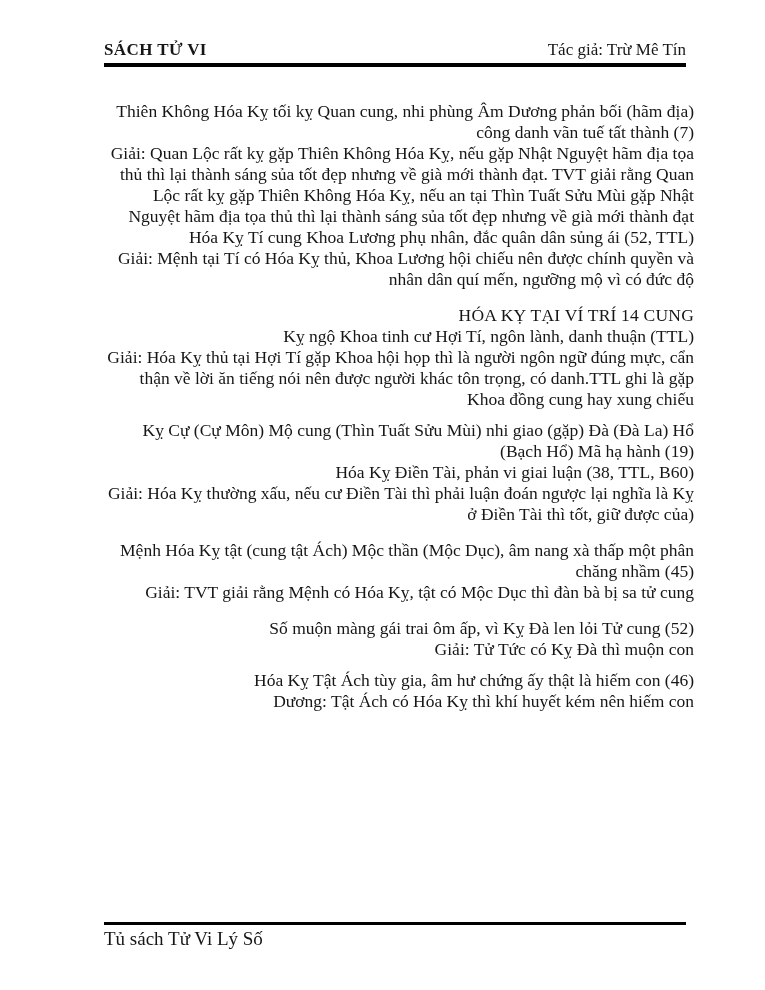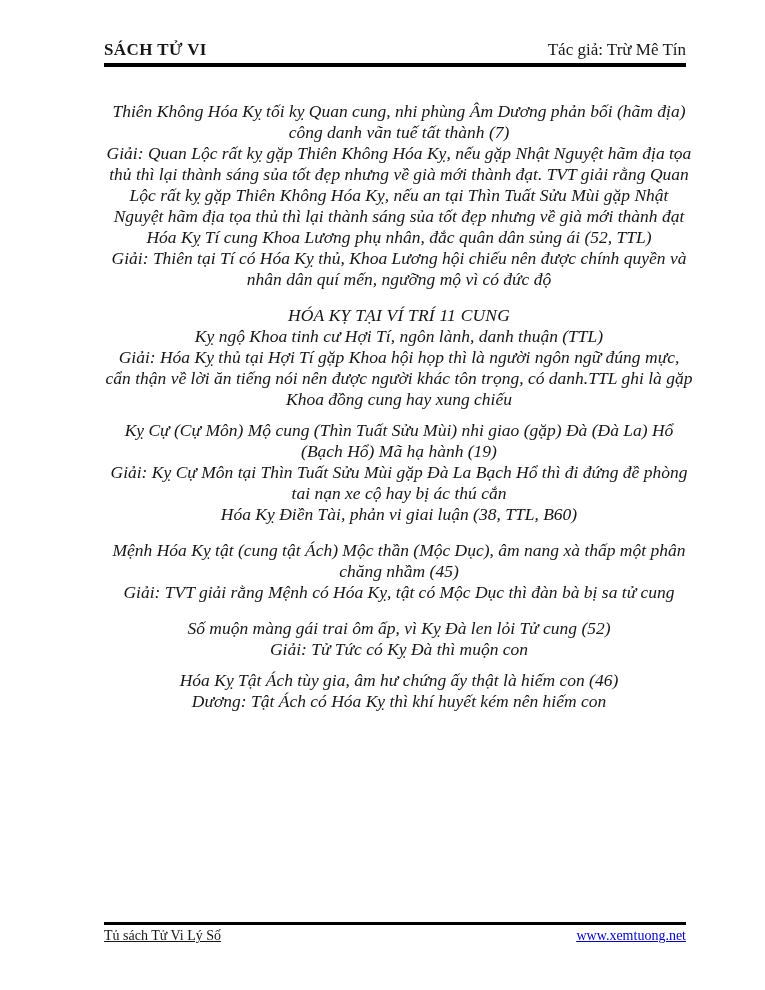--- a/index.html
+++ b/index.html
@@ -38,36 +38,34 @@
     background: #000;
   }
   
   .content {
     position: absolute;
     left: 104px;
     top: 101px;
     width: 590px;
     font-size: 17.5px;
     line-height: 21px;
-    text-align: center;
-    font-style: italic;
+    text-align: right;
   }
   p.block { margin: 0; }
   p.para {}
   p.heading { letter-spacing: 0.2px; }
   p.gap { margin-top: 15px; }
   p.gap-lg { margin-top: 10px; }
   
   .ftr {
     position: absolute;
     left: 104px;
     top: 922px;
     width: 582px;
-    font-size: 14px;
-    text-decoration: underline;
+    font-size: 19px;
   }
   .ftr-rule { height: 3px; background: #000; }
   .ftr-row {
     display: flex;
     align-items: baseline;
     margin-top: 3px;
   }
   .ftr-left  { flex: 1; text-align: left; }
   .ftr-center{ flex: 1; text-align: center; }
   .ftr-right { flex: 1; text-align: right; }
@@ -82,38 +80,35 @@
     <span class="hdr-left">SÁCH TỬ VI</span>
     <span class="hdr-right">Tác giả: Trừ Mê Tín</span>
   </div>
   <div class="hdr-rule"></div>
 
   <div class="content">
 
   <p class="block para">Thiên Không Hóa Kỵ tối kỵ Quan cung, nhi phùng Âm Dương phản bối (hãm địa) công danh vãn tuế tất thành (7)</p>
       <p class="block para">Giải: Quan Lộc rất kỵ gặp Thiên Không Hóa Kỵ, nếu gặp Nhật Nguyệt hãm địa tọa thủ thì lại thành sáng sủa tốt đẹp nhưng về già mới thành đạt. TVT giải rằng Quan Lộc rất kỵ gặp Thiên Không Hóa Kỵ, nếu an tại Thìn Tuất Sửu Mùi gặp Nhật Nguyệt hãm địa tọa thủ thì lại thành sáng sủa tốt đẹp nhưng về già mới thành đạt</p>
       <p class="block para">Hóa Kỵ Tí cung Khoa Lương phụ nhân, đắc quân dân sủng ái (52, TTL)</p>
-      <p class="block para">Giải: Thiên tại Tí có Hóa Kỵ thủ, Khoa Lương hội chiếu nên được chính quyền và nhân dân quí mến, ngưỡng mộ vì có đức độ</p>
-      <p class="block heading gap">HÓA KỴ TẠI VÍ TRÍ 11 CUNG</p>
+      <p class="block para">Giải: Mệnh tại Tí có Hóa Kỵ thủ, Khoa Lương hội chiếu nên được chính quyền và nhân dân quí mến, ngưỡng mộ vì có đức độ</p>
+      <p class="block heading gap">HÓA KỴ TẠI VÍ TRÍ 14 CUNG</p>
       <p class="block para">Kỵ ngộ Khoa tinh cư Hợi Tí, ngôn lành, danh thuận (TTL)</p>
       <p class="block para">Giải: Hóa Kỵ thủ tại Hợi Tí gặp Khoa hội họp thì là người ngôn ngữ đúng mực, cẩn thận về lời ăn tiếng nói nên được người khác tôn trọng, có danh.TTL ghi là gặp Khoa đồng cung hay xung chiếu</p>
       <p class="block para gap-lg">Kỵ Cự (Cự Môn) Mộ cung (Thìn Tuất Sửu Mùi) nhi giao (gặp) Đà (Đà La) Hổ (Bạch Hổ) Mã hạ hành (19)</p>
-      <p class="block para">Giải: Kỵ Cự Môn tại Thìn Tuất Sửu Mùi gặp Đà La Bạch Hổ thì đi đứng đề phòng tai nạn xe cộ hay bị ác thú cắn</p>
       <p class="block para">Hóa Kỵ Điền Tài, phản vi giai luận (38, TTL, B60)</p>
+      <p class="block para">Giải: Hóa Kỵ thường xấu, nếu cư Điền Tài thì phải luận đoán ngược lại nghĩa là Kỵ ở Điền Tài thì tốt, giữ được của)</p>
       <p class="block para gap">Mệnh Hóa Kỵ tật (cung tật Ách) Mộc thần (Mộc Dục), âm nang xà thấp một phân chăng nhầm (45)</p>
       <p class="block para">Giải: TVT giải rằng Mệnh có Hóa Kỵ, tật có Mộc Dục thì đàn bà bị sa tử cung</p>
       <p class="block para gap">Số muộn màng gái trai ôm ấp, vì Kỵ Đà len lỏi Tử cung (52)</p>
       <p class="block para">Giải: Tử Tức có Kỵ Đà thì muộn con</p>
       <p class="block para gap-lg">Hóa Kỵ Tật Ách tùy gia, âm hư chứng ấy thật là hiếm con (46)</p>
       <p class="block para">Dương: Tật Ách có Hóa Kỵ thì khí huyết kém nên hiếm con</p>
     </div>
 
   <div class="ftr">
     <div class="ftr-rule"></div>
     <div class="ftr-row">
       <span class="ftr-left">Tủ sách Tử Vi Lý Số</span>
-      <span class="ftr-right">
-        <a style="color: rgb(0, 0, 204);">www.xemtuong.net</a>
-      </span>
     </div>
   </div>
 
 </div>
 
 </body></html>

